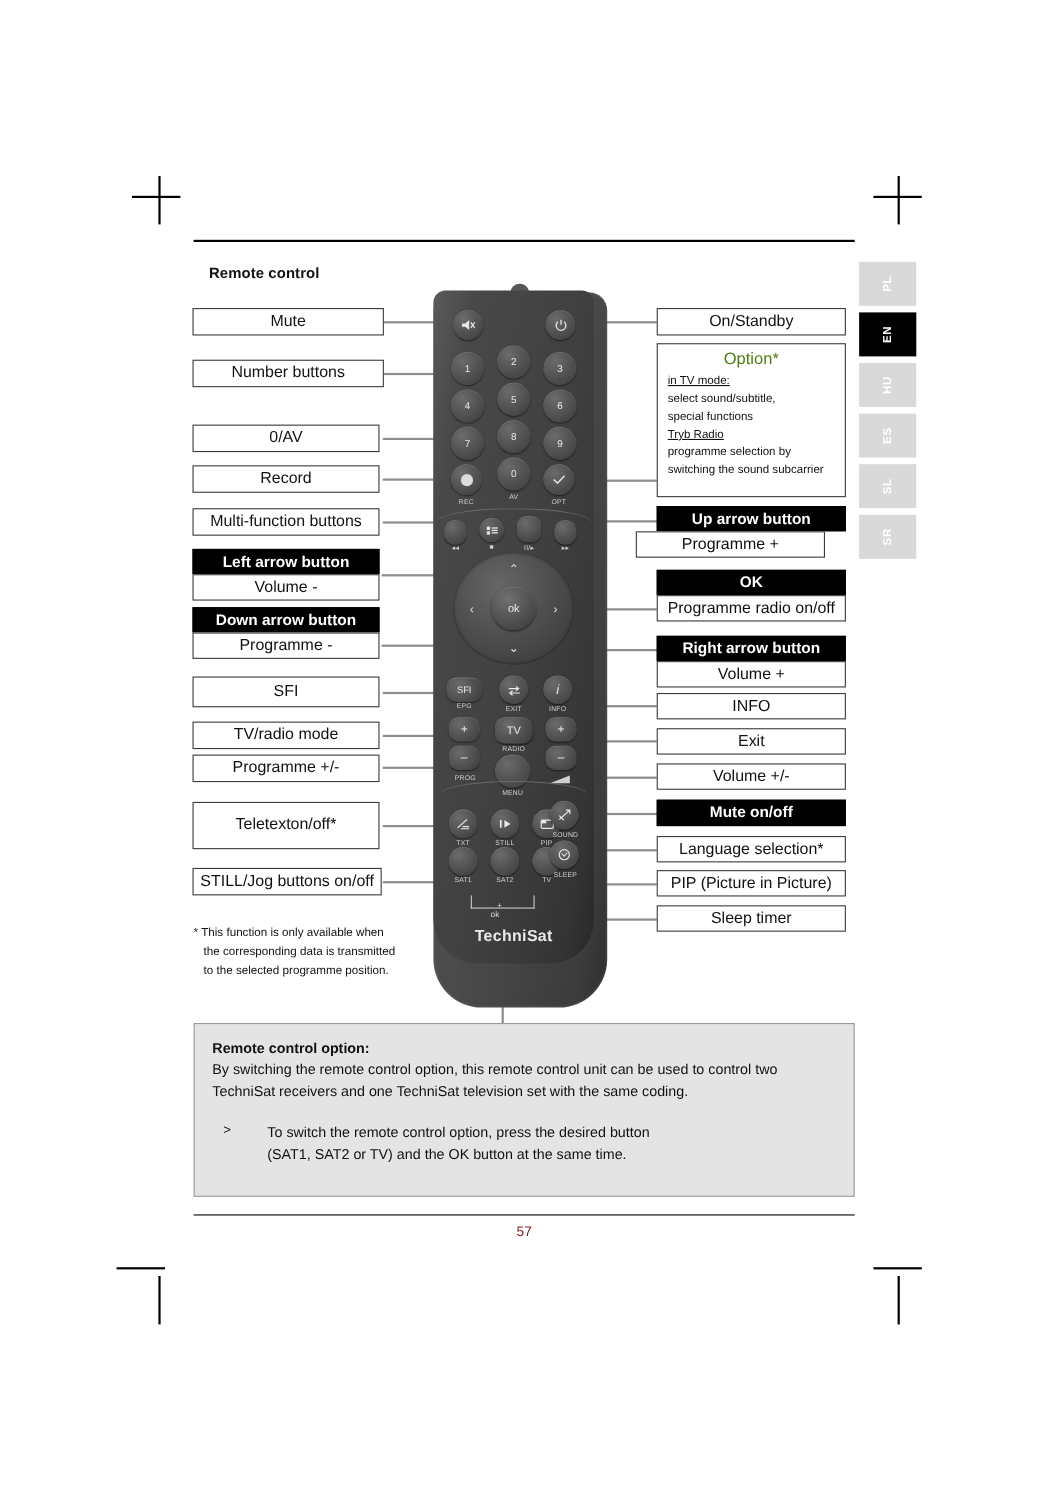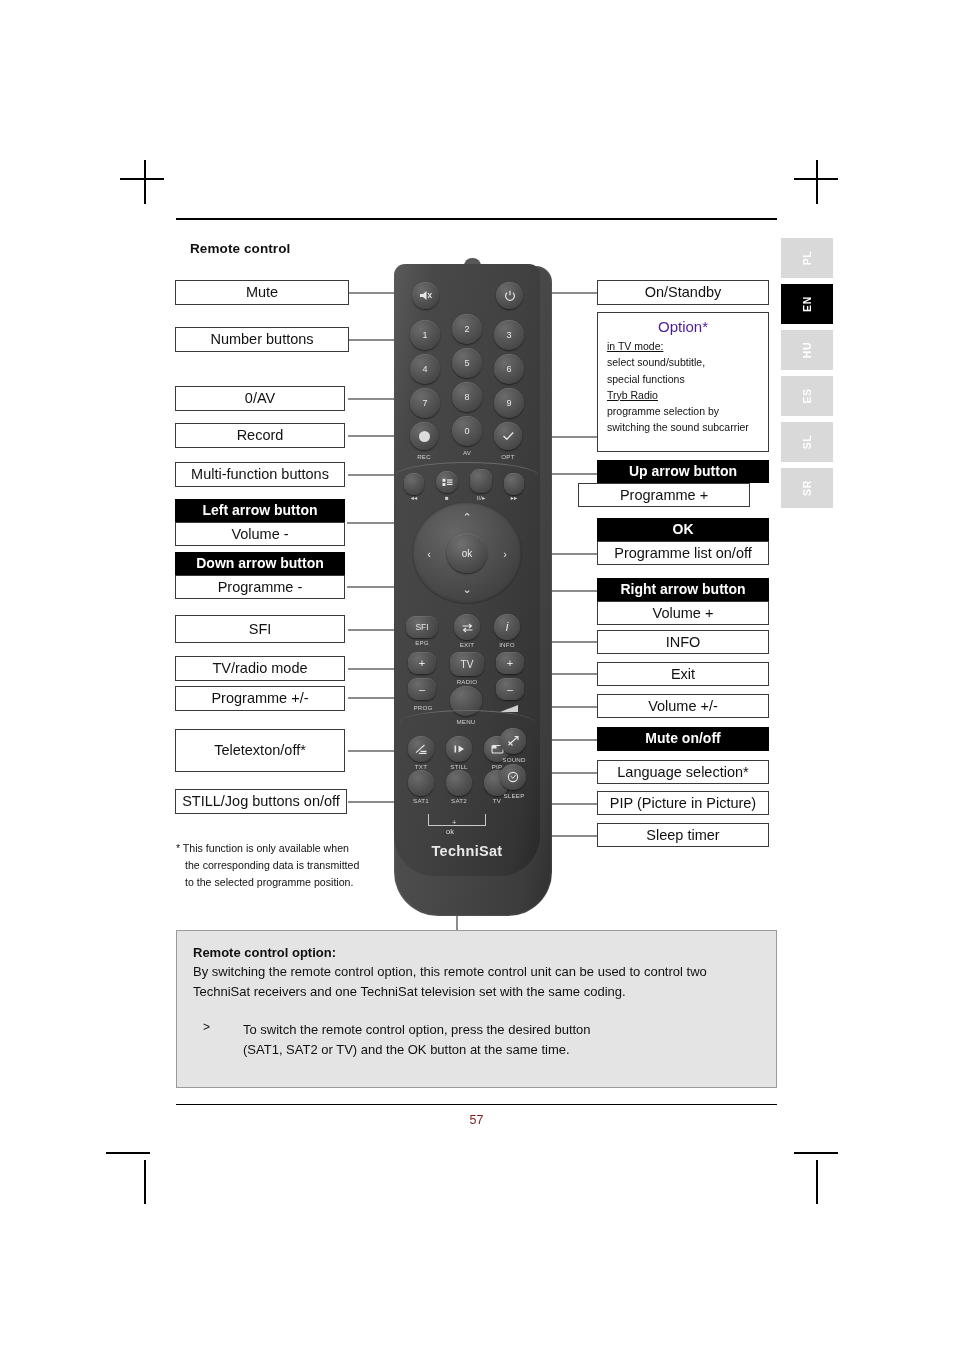--- a/index.html
+++ b/index.html
@@ -49,21 +49,21 @@
     background:#000000;border-color:#000000;color:#ffffff;
     font-weight:bold;font-size:14px;
   }
   .box.two-line{}
 
   
   .opt-box{
     position:absolute;box-sizing:border-box;background:#fff;
     border:1.4px solid #3a3a3a;padding:5px 9px 7px 9px;
   }
-  .opt-title{font-size:15px;text-align:center;margin-bottom:3px;color:#4c1d95;}
+  .opt-title{font-size:15px;text-align:center;margin-bottom:3px;color:#4d7c0f;}
   .opt-line{font-size:10.5px;line-height:1.55;color:#111;}
   .opt-line.u{text-decoration:underline;}
 
   
   .lead{position:absolute;background:#8c8c8c;height:1.6px;}
   .lead.v{width:1.6px;height:auto;}
 
   
   .footnote{
     position:absolute;left:176px;top:840px;width:210px;
@@ -301,21 +301,21 @@
     <span>Up arrow button</span>
   </div>
   <div class="box" style="left:578px;top:483px;width:172px;height:24px;">
     <span>Programme +</span>
   </div>
 
   <div class="box hdr" style="left:597px;top:518px;width:172px;height:23px;">
     <span>OK</span>
   </div>
   <div class="box" style="left:597px;top:541px;width:172px;height:24px;">
-    <span>Programme list on/off</span>
+    <span>Programme radio on/off</span>
   </div>
 
   <div class="box hdr" style="left:597px;top:578px;width:172px;height:23px;">
     <span>Right arrow button</span>
   </div>
   <div class="box" style="left:597px;top:601px;width:172px;height:24px;">
     <span>Volume +</span>
   </div>
 
   <div class="box" style="left:597px;top:630px;width:172px;height:24px;">

